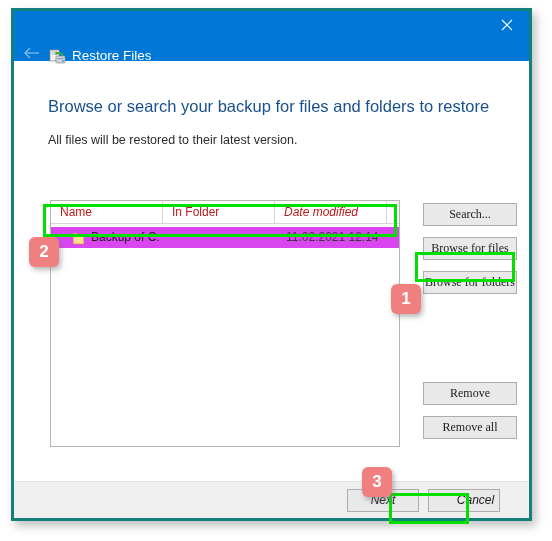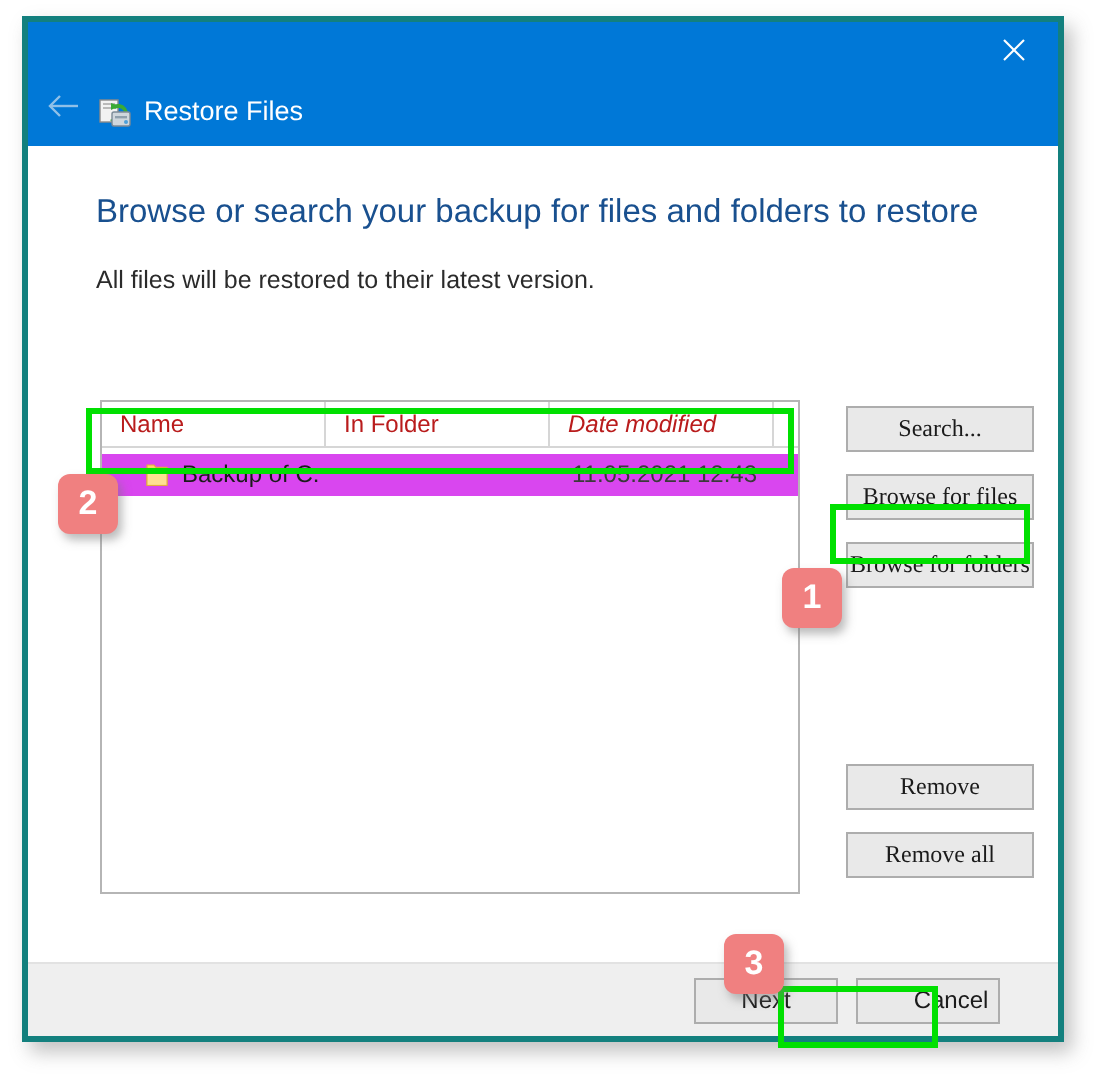--- a/index.html
+++ b/index.html
@@ -33,21 +33,21 @@
     box-sizing: border-box;
     background: #ffffff;
     box-shadow: 4px 5px 9px rgba(120,120,120,0.45);
   }
 
   
   #titlebar {
     position: absolute;
     left: 0; top: 0;
     right: 0;
-    height: 62px;
+    height: 50px;
     background: #0078d7;
   }
   #close-button {
     position: absolute;
     right: 0px; top: 0px;
     width: 45px; height: 30px;
     color: #ffffff;
     font-size: 14px;
     line-height: 30px;
     text-align: center;
@@ -225,20 +225,21 @@
     bottom: 0;
     height: 36px;
     background: #efefef;
     border-top: 1px solid #e2e2e2;
   }
   .foot-btn {
     top: 7px;
     width: 72px;
     height: 23px;
     line-height: 21px;
+    font-style: italic;
   }
   #btn-next   { left: 333px; }
   #btn-cancel { left: 414px; padding-left: 23px; }
 
   
   .hl {
     position: absolute;
     border: 3px solid #00e000;
     box-sizing: border-box;
     pointer-events: none;
@@ -321,21 +322,21 @@
         <div id="rows">
           <div class="list-row">
             <div class="row-folder-icon">
               <svg width="11" height="13" viewBox="0 0 11 13">
                 <path d="M0.5 1.5 h3.5 l1 1.2 h5.5 v9 h-10 z" fill="#ffd268" stroke="#e0ac3c" stroke-width="0.6"></path>
                 <path d="M0.5 3.2 h10 v8.5 h-10 z" fill="#ffdf92" stroke="#e0ac3c" stroke-width="0.5"></path>
               </svg>
             </div>
             <div class="row-name">Backup of C:</div>
             <div class="row-infolder"></div>
-            <div class="row-date">11.05.2021 12:43</div>
+            <div class="row-date">11.02.2021 12:14</div>
           </div>
         </div>
       </div>
 
       <div class="btn side-btn" id="btn-search">Search...</div>
       <div class="btn side-btn" id="btn-browse-files">Browse for files</div>
       <div class="btn side-btn" id="btn-browse-folders">Browse for folders</div>
       <div class="btn side-btn" id="btn-remove">Remove</div>
       <div class="btn side-btn" id="btn-remove-all">Remove all</div>
 

